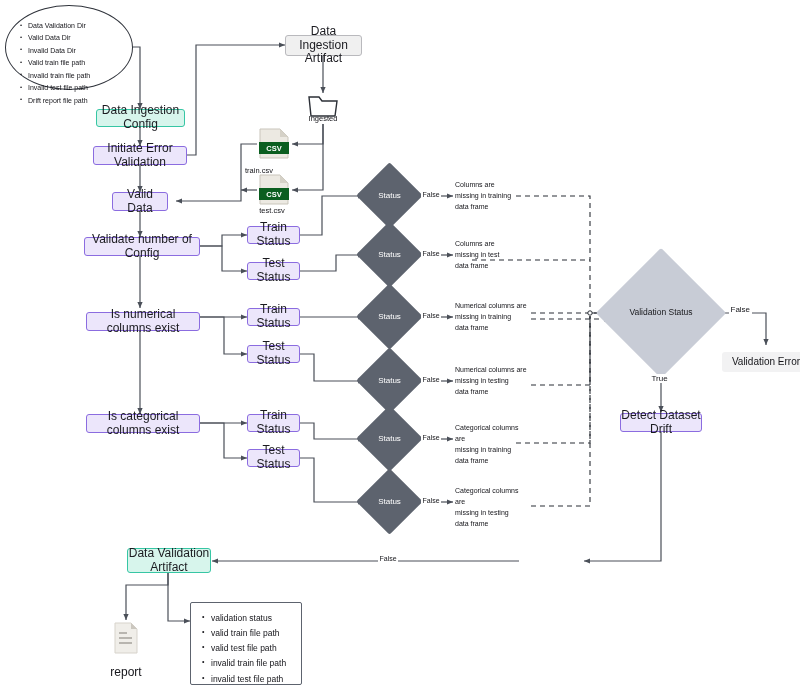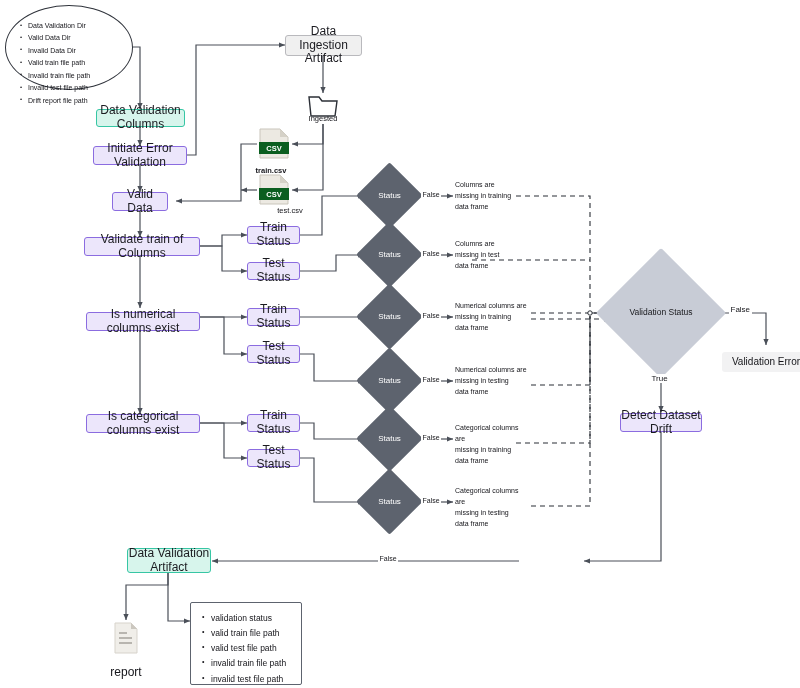--- a/index.html
+++ b/index.html
@@ -166,39 +166,39 @@
   <div class="caption" style="left:293px;top:106px;width:60px;">Ingested</div>
 
   <div class="csvicon" style="left:256px;top:128px;">
     <svg viewBox="0 0 38 32" width="38" height="32">
       <path d="M4,1 L24,1 L32,9 L32,30 L4,30 Z" fill="#ece9e2" stroke="#c9c5bb" stroke-width="1"></path>
       <path d="M24,1 L32,9 L24,9 Z" fill="#d5d1c7"></path>
       <rect x="3" y="14" width="30" height="12" fill="#0b5e20"></rect>
       <text x="18" y="23" font-size="7.5" font-family="Liberation Sans, sans-serif" font-weight="bold" fill="#ffffff" text-anchor="middle">CSV</text>
     </svg>
   </div>
-  <div class="caption" style="left:241px;top:158px;width:60px;font-weight:bold;">train.csv</div>
+  <div class="caption" style="left:229px;top:158px;width:60px;">train.csv</div>
 
   <div class="csvicon" style="left:256px;top:174px;">
     <svg viewBox="0 0 38 32" width="38" height="32">
       <path d="M4,1 L24,1 L32,9 L32,30 L4,30 Z" fill="#ece9e2" stroke="#c9c5bb" stroke-width="1"></path>
       <path d="M24,1 L32,9 L24,9 Z" fill="#d5d1c7"></path>
       <rect x="3" y="14" width="30" height="12" fill="#0b5e20"></rect>
       <text x="18" y="23" font-size="7.5" font-family="Liberation Sans, sans-serif" font-weight="bold" fill="#ffffff" text-anchor="middle">CSV</text>
     </svg>
   </div>
-  <div class="caption" style="left:260px;top:198px;width:60px;">test.csv</div>
-
-  <div class="node box mint" style="left:96px;top:109px;width:89px;height:18px;">Data Validation Columns</div>
+  <div class="caption" style="left:242px;top:198px;width:60px;">test.csv</div>
+
+  <div class="node box mint" style="left:96px;top:109px;width:89px;height:18px;">Data Ingestion Config</div>
 
   <div class="node box purple" style="left:93px;top:146px;width:94px;height:19px;">Initiate Error Validation</div>
 
   <div class="node box purple" style="left:112px;top:192px;width:56px;height:19px;">Valid Data</div>
 
-  <div class="node box purple" style="left:84px;top:237px;width:116px;height:19px;">Validate train of Columns</div>
+  <div class="node box purple" style="left:84px;top:237px;width:116px;height:19px;">Validate number of Config</div>
 
   <div class="node box purple" style="left:86px;top:312px;width:114px;height:19px;">Is numerical columns exist</div>
 
   <div class="node box purple" style="left:86px;top:414px;width:114px;height:19px;">Is categorical columns exist</div>
 
   <div class="node box purple" style="left:247px;top:226px;width:53px;height:18px;">Train Status</div>
   <div class="node box purple" style="left:247px;top:262px;width:53px;height:18px;">Test Status</div>
 
   <div class="node box purple" style="left:247px;top:308px;width:53px;height:18px;">Train Status</div>
   <div class="node box purple" style="left:247px;top:345px;width:53px;height:18px;">Test Status</div>

